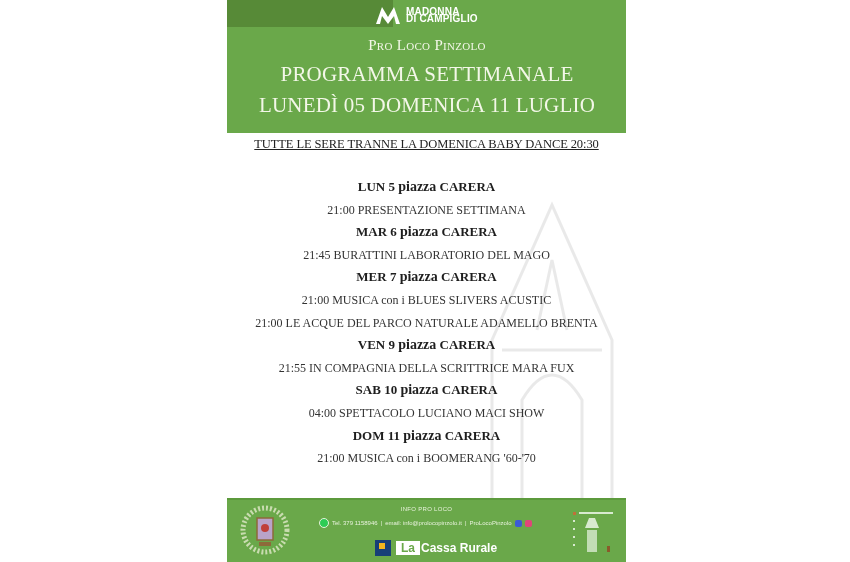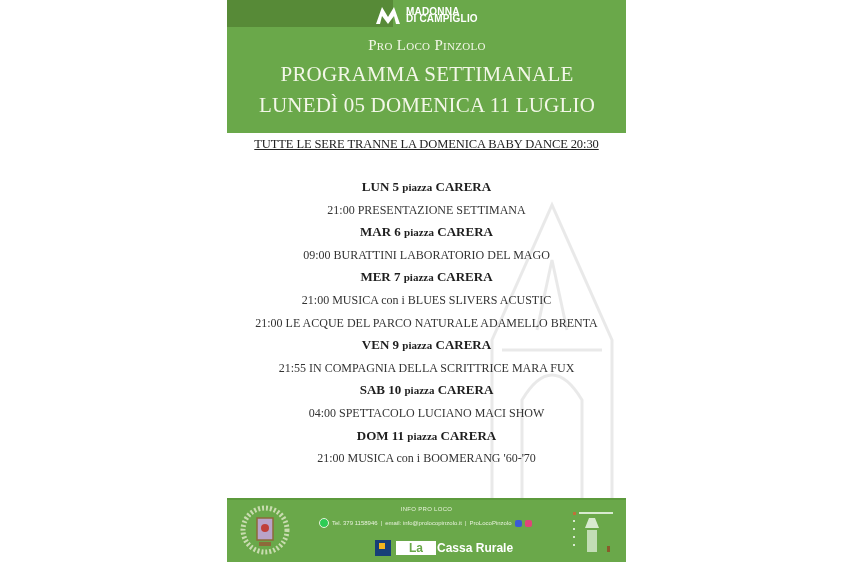--- a/index.html
+++ b/index.html
@@ -34,21 +34,21 @@
   .notice {
     position: absolute; left: 0; top: 137px; width: 399px; text-align: center;
     font-size: 12.5px; color: #222; text-decoration: underline; white-space: nowrap; letter-spacing: -0.1px;
   }
   .watermark { position: absolute; left: 255px; top: 200px; width: 140px; height: 298px; opacity: 0.12; }
 
   .events { position: absolute; left: 0; top: 176px; width: 399px; }
   .ev-day {
     text-align: center; font-weight: bold; font-size: 13px; color: #1e1e1e; height: 22.6px; line-height: 22px; white-space: nowrap;
   }
-  .ev-day .place { font-size: 11px; }
+  .ev-day .place { font-size: 14px; }
   .ev-desc {
     text-align: center; font-size: 12px; color: #333; height: 22.6px; line-height: 22px; white-space: nowrap;
   }
 
   .footer {
     position: absolute; left: 0; top: 498px; width: 399px; height: 64px; background: #6aa84a;
   }
   .footer-top-line { position: absolute; left: 0; top: 0; width: 399px; height: 2px; background: #5c9a3c; }
   .crest { position: absolute; left: 12px; top: 6px; width: 52px; height: 52px; }
   .info-title {
@@ -63,21 +63,21 @@
   .fb-icon { width: 7px; height: 7px; background: #3b5bd6; border-radius: 2px; display: inline-block; }
   .ig-icon { width: 7px; height: 7px; background: #e0457a; border-radius: 2px; display: inline-block; }
   .bank-logo {
     position: absolute; left: 148px; top: 42px; height: 16px; display: flex; align-items: center; gap: 5px;
   }
   .bank-square { width: 16px; height: 16px; background: #173f78; position: relative; }
   .bank-square::after { content: ""; position: absolute; left: 4px; top: 3px; width: 6px; height: 6px; background: #f2b51e; }
   .bank-name {
     font-family: "Liberation Sans", "DejaVu Sans", sans-serif; font-weight: bold; font-size: 12px; color: #ffffff; white-space: nowrap;
   }
-  .bank-name .la { background: #ffffff; color: #6aa84a; padding: 0 13px; margin-right: 1px; }
+  .bank-name .la { background: #ffffff; color: #6aa84a; padding: 0 5px; margin-right: 1px; }
   .proloco-logo { position: absolute; left: 340px; top: 8px; width: 50px; height: 52px; }
 </style>
 </head>
 <body>
 
 <div class="poster">
 
   <div class="header">
     <div class="darkband"></div>
     <div class="logo">
@@ -102,21 +102,21 @@
       <path d="M40 298 L40 200 Q70 150 100 200 L100 298"></path>
       <path d="M55 130 L70 60 L85 130"></path>
       <path d="M20 150 L120 150"></path>
     </g>
   </svg>
 
   <div class="events">
     <div class="ev-day"><span>LUN 5</span> <span class="place">piazza</span> <span>CARERA</span></div>
     <div class="ev-desc">21:00 PRESENTAZIONE SETTIMANA</div>
     <div class="ev-day"><span>MAR 6</span> <span class="place">piazza</span> <span>CARERA</span></div>
-    <div class="ev-desc">09:00 BURATTINI LABORATORIO DEL  MAGO</div>
+    <div class="ev-desc">21:45 BURATTINI LABORATORIO DEL  MAGO</div>
     <div class="ev-day"><span>MER 7</span> <span class="place">piazza</span> <span>CARERA</span></div>
     <div class="ev-desc">21:00 MUSICA con i BLUES SLIVERS ACUSTIC</div>
     <div class="ev-desc">21:00  LE ACQUE DEL PARCO NATURALE ADAMELLO BRENTA</div>
     <div class="ev-day"><span>VEN 9</span> <span class="place">piazza</span> <span>CARERA</span></div>
     <div class="ev-desc">21:55 IN COMPAGNIA DELLA SCRITTRICE MARA FUX</div>
     <div class="ev-day"><span>SAB 10</span> <span class="place">piazza</span> <span>CARERA</span></div>
     <div class="ev-desc">04:00 SPETTACOLO LUCIANO MACI SHOW</div>
     <div class="ev-day"><span>DOM 11</span> <span class="place">piazza</span> <span>CARERA</span></div>
     <div class="ev-desc">21:00 MUSICA  con i BOOMERANG '60-'70</div>
   </div>

